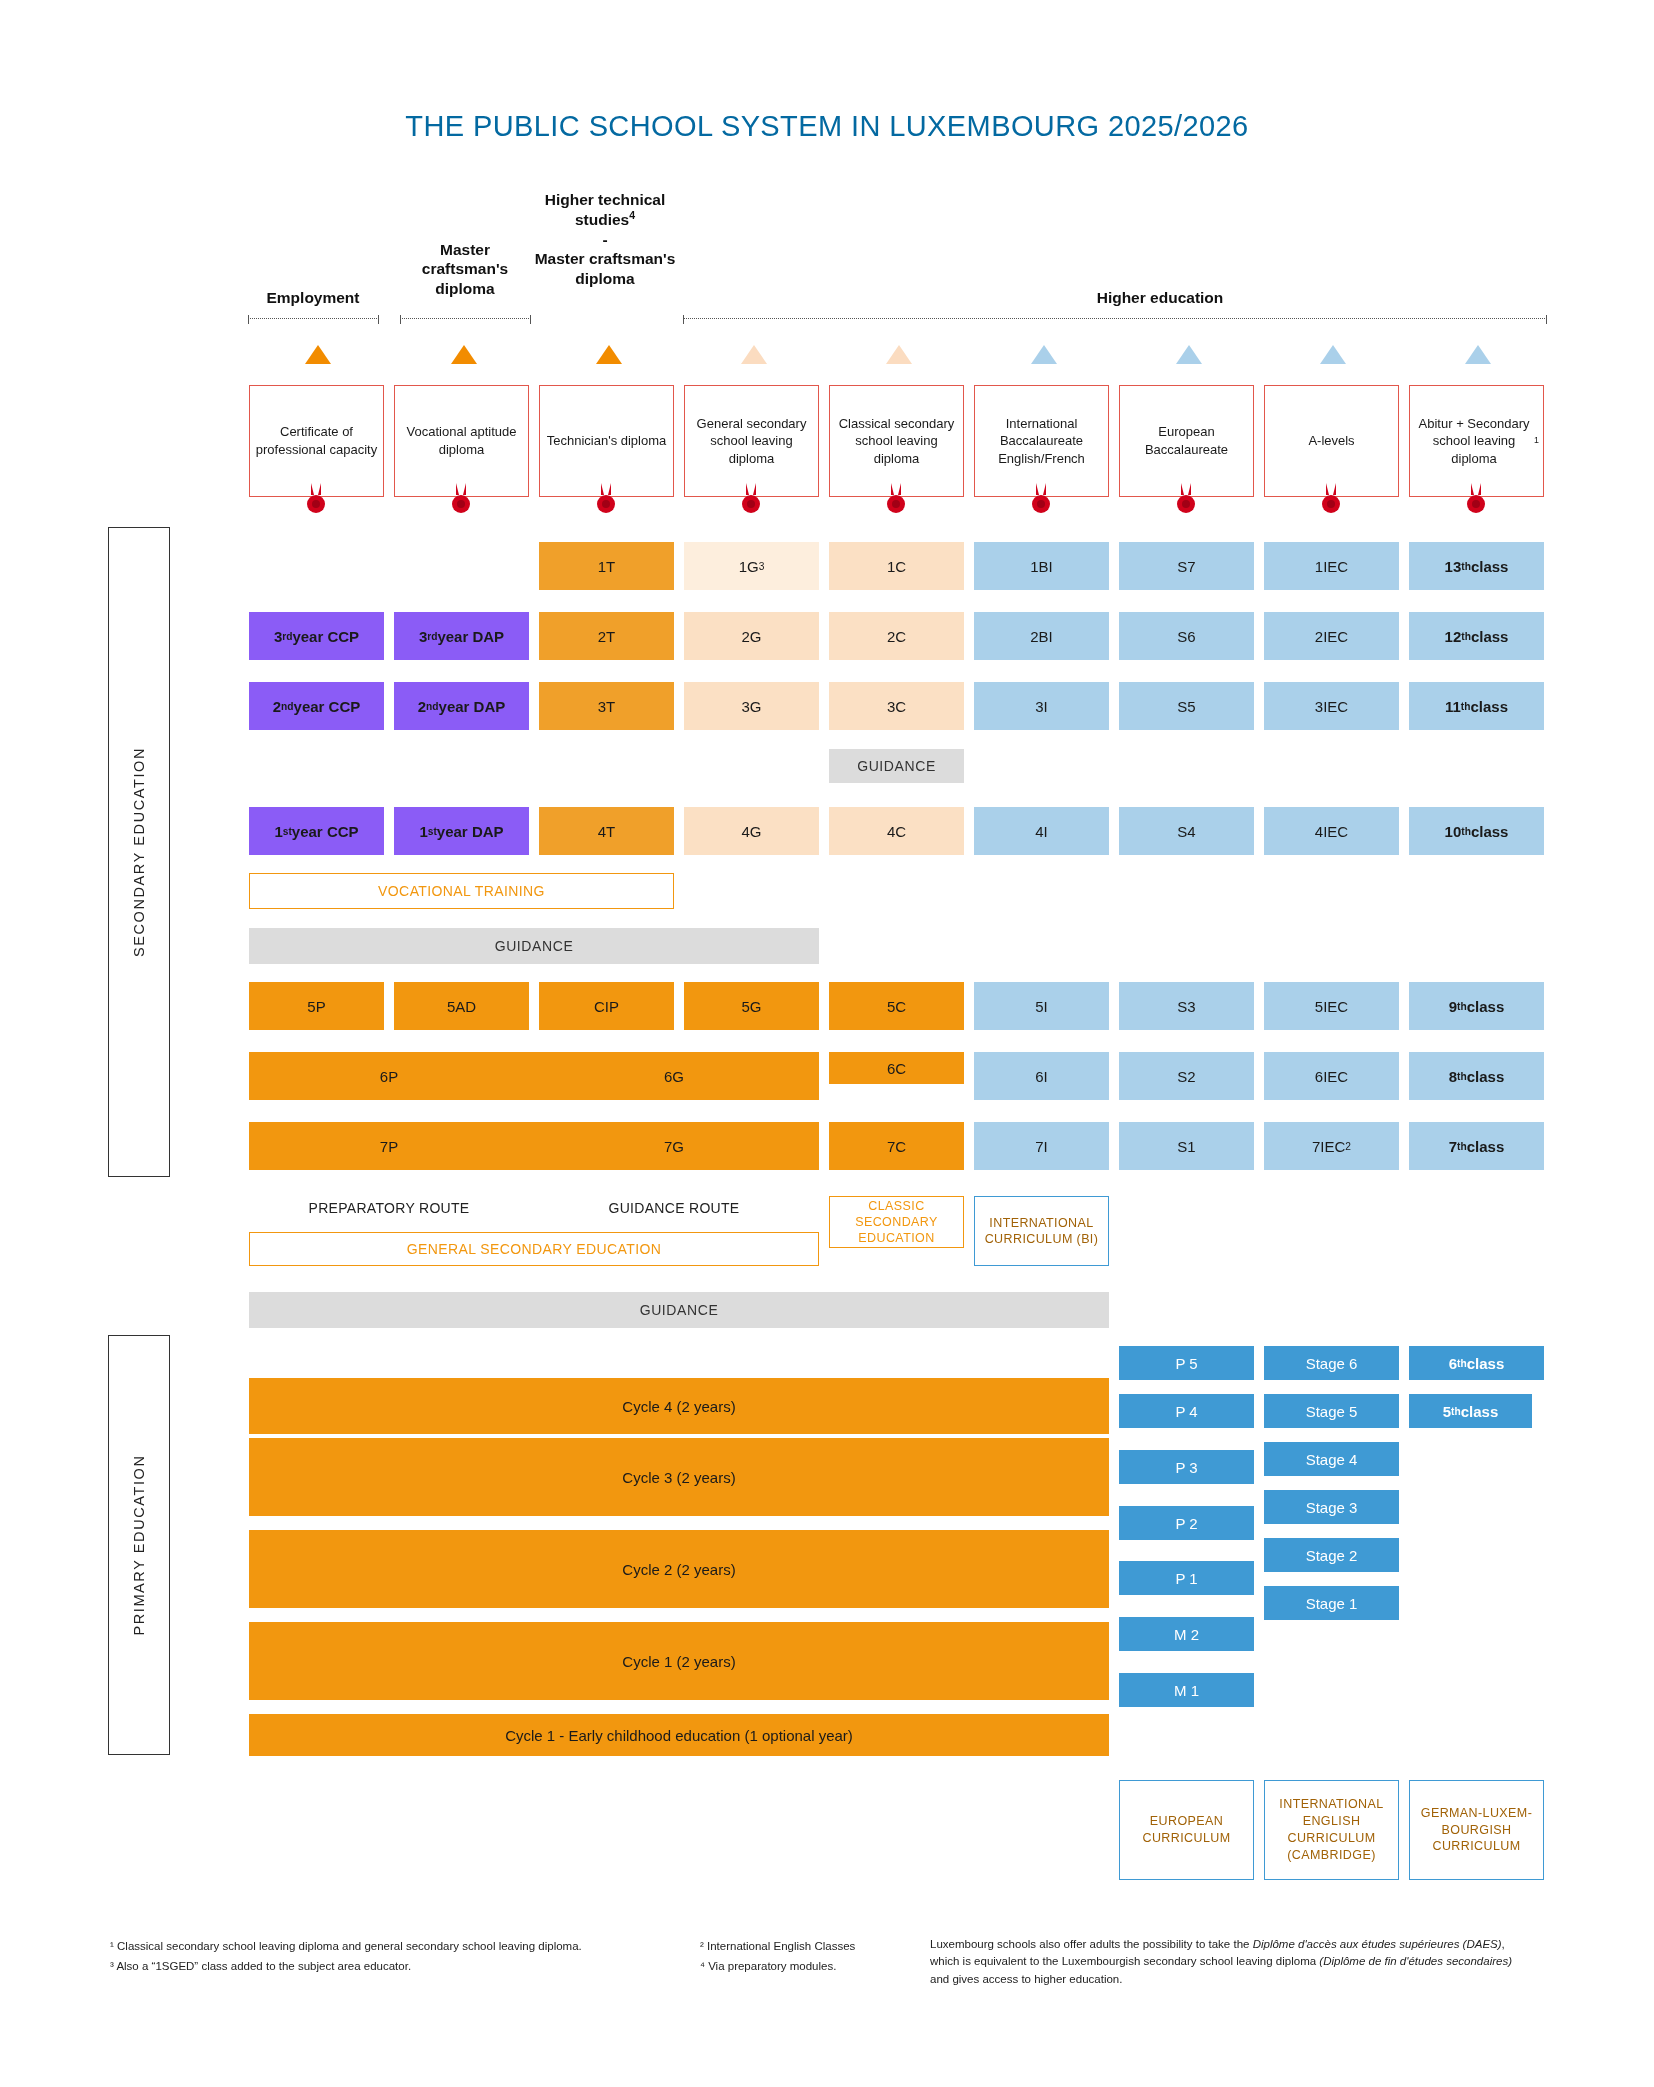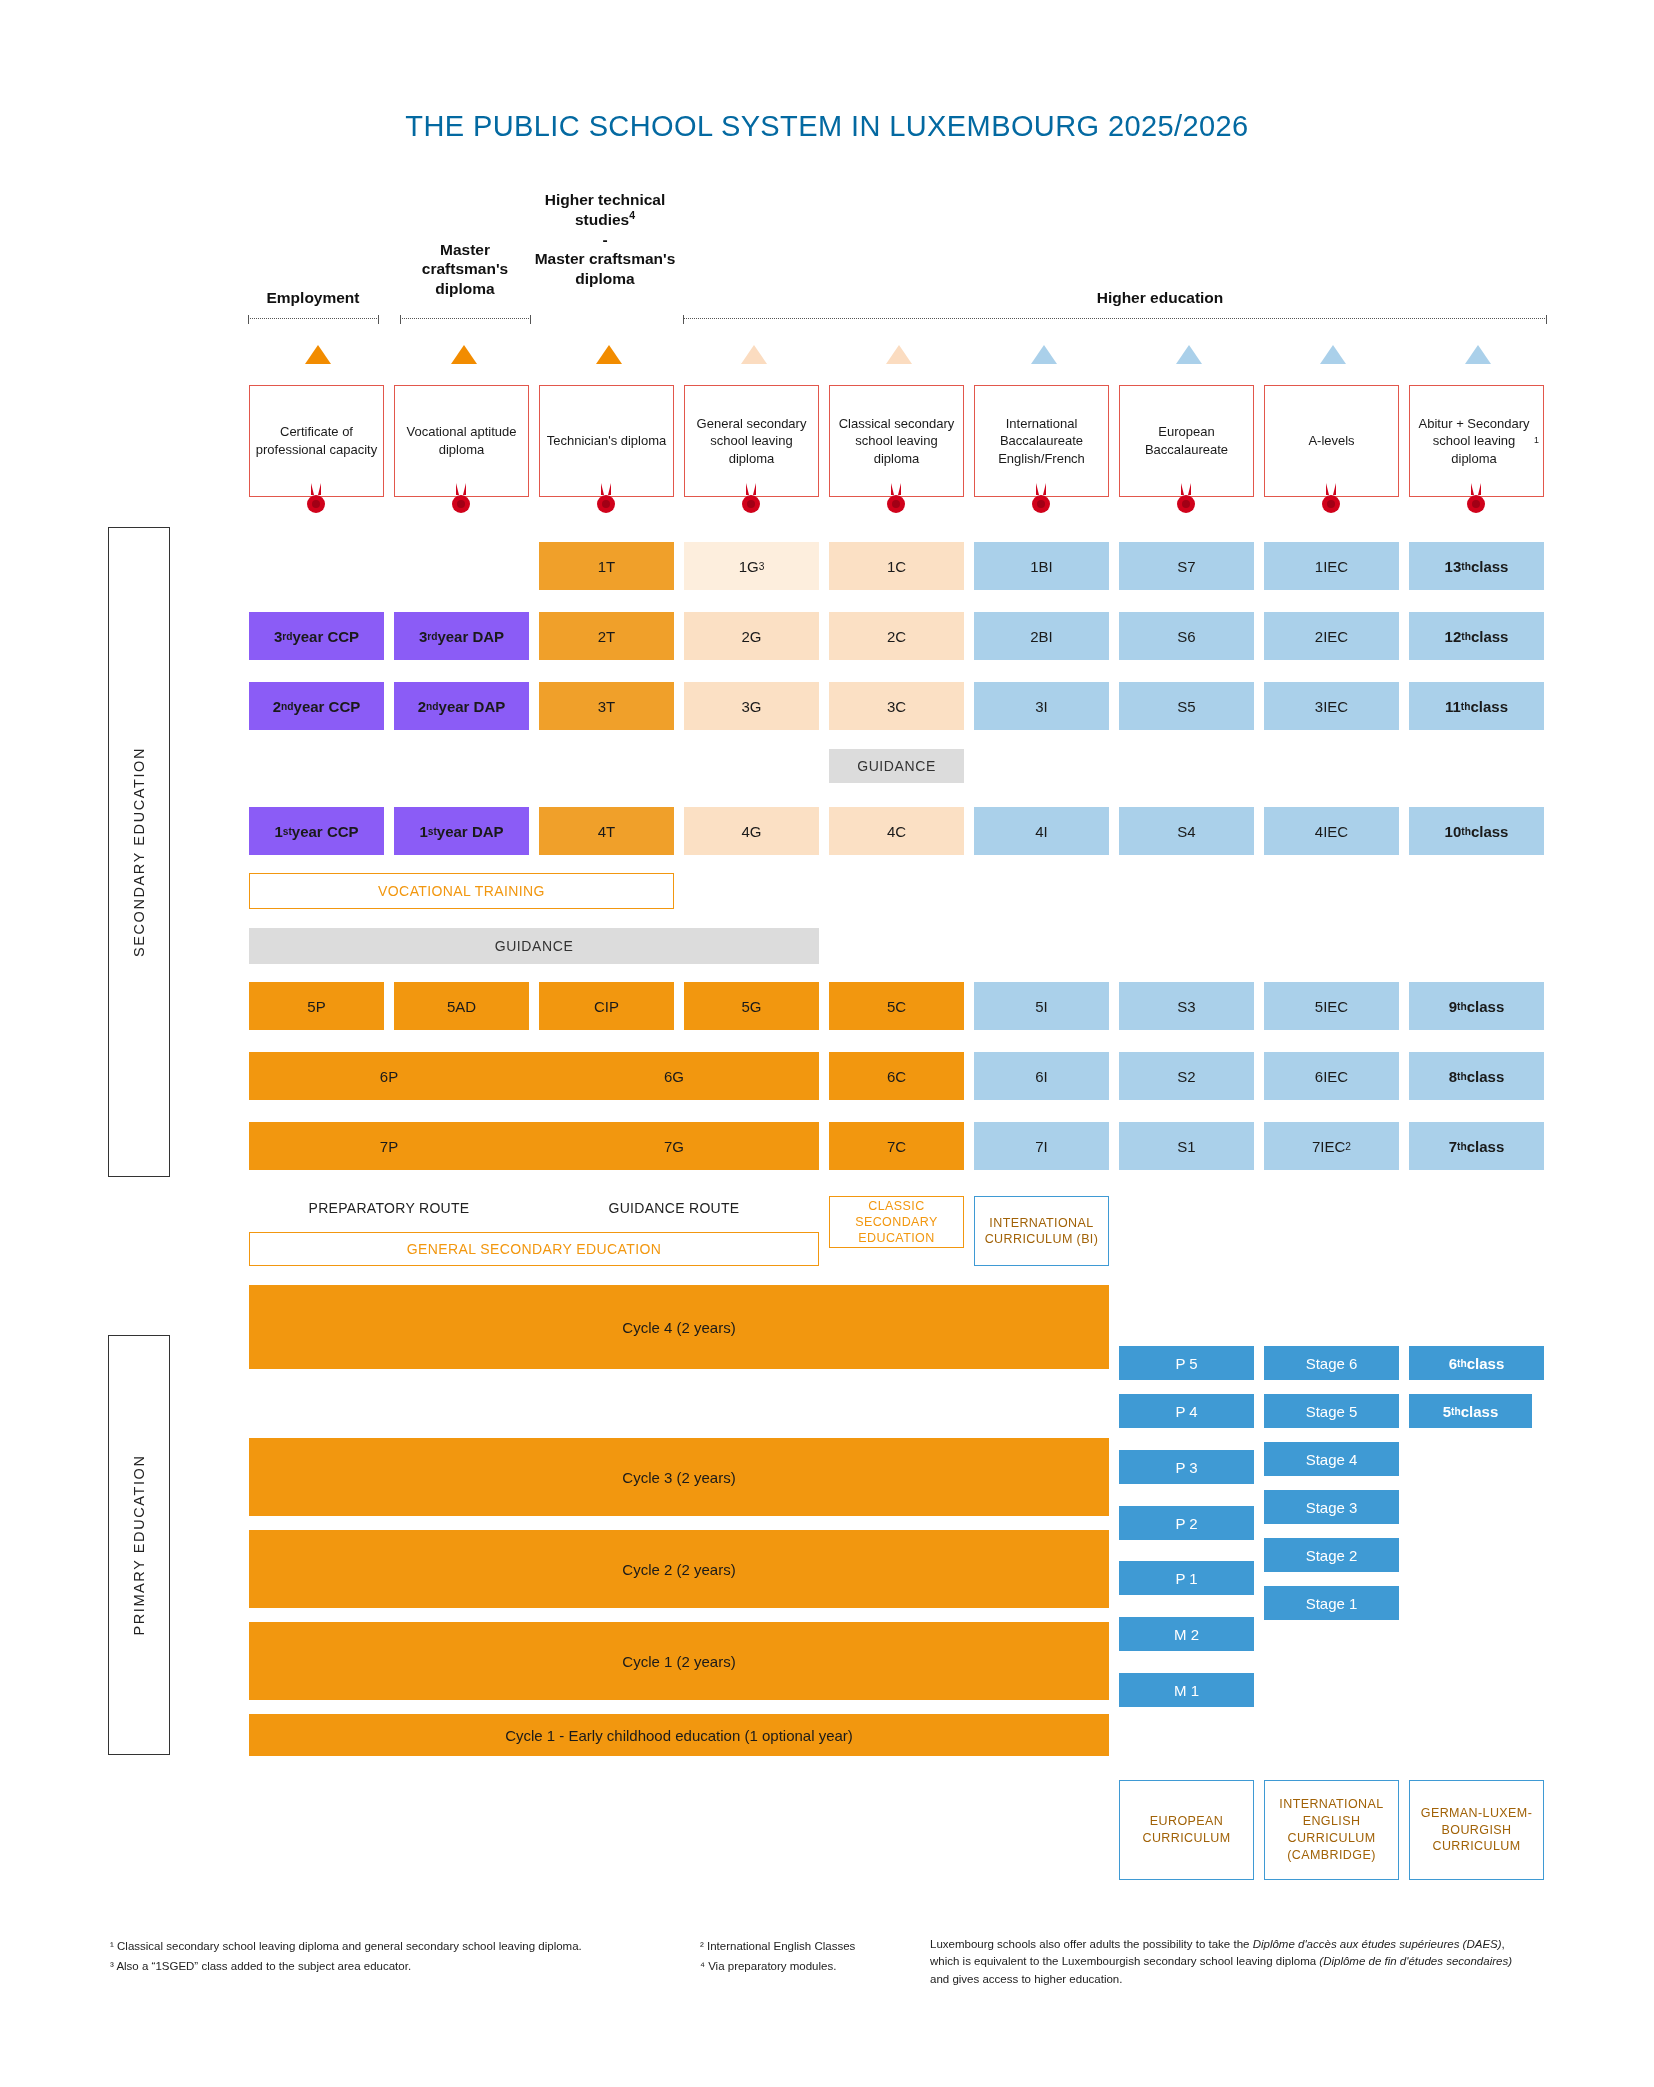--- a/index.html
+++ b/index.html
@@ -216,21 +216,21 @@
   <div class="cell or-strong" style="left:539px;top:982px;width:135px;height:48px;">CIP</div>
   <div class="cell or-strong" style="left:684px;top:982px;width:135px;height:48px;">5G</div>
   <div class="cell or-strong" style="left:829px;top:982px;width:135px;height:48px;">5C</div>
   <div class="cell bl-mid" style="left:974px;top:982px;width:135px;height:48px;">5I</div>
   <div class="cell bl-mid" style="left:1119px;top:982px;width:135px;height:48px;">S3</div>
   <div class="cell bl-mid" style="left:1264px;top:982px;width:135px;height:48px;">5IEC</div>
   <div class="cell bl-mid bold" style="left:1409px;top:982px;width:135px;height:48px;">9<sup>th</sup> class</div>
 
   <div class="cell or-strong" style="left:249px;top:1052px;width:280px;height:48px;">6P</div>
   <div class="cell or-strong" style="left:529px;top:1052px;width:290px;height:48px;">6G</div>
-  <div class="cell or-strong" style="left:829px;top:1052px;width:135px;height:48px;">6C</div>
+  <div class="cell or-strong" style="left:829px;top:1052px;width:135px;height:32px;">6C</div>
   <div class="cell bl-mid" style="left:974px;top:1052px;width:135px;height:48px;">6I</div>
   <div class="cell bl-mid" style="left:1119px;top:1052px;width:135px;height:48px;">S2</div>
   <div class="cell bl-mid" style="left:1264px;top:1052px;width:135px;height:48px;">6IEC</div>
   <div class="cell bl-mid bold" style="left:1409px;top:1052px;width:135px;height:48px;">8<sup>th</sup> class</div>
 
   <div class="cell or-strong" style="left:249px;top:1122px;width:280px;height:48px;">7P</div>
   <div class="cell or-strong" style="left:529px;top:1122px;width:290px;height:48px;">7G</div>
   <div class="cell or-strong" style="left:829px;top:1122px;width:135px;height:48px;">7C</div>
   <div class="cell bl-mid" style="left:974px;top:1122px;width:135px;height:48px;">7I</div>
   <div class="cell bl-mid" style="left:1119px;top:1122px;width:135px;height:48px;">S1</div>
@@ -239,21 +239,21 @@
 
   <div class="plainlabel" style="left:249px;top:1200px;width:280px;">PREPARATORY ROUTE</div>
   <div class="plainlabel" style="left:529px;top:1200px;width:290px;">GUIDANCE ROUTE</div>
 
   <div class="outline out-or" style="left:249px;top:1232px;width:570px;height:34px;">GENERAL SECONDARY EDUCATION</div>
   <div class="outline out-or" style="left:829px;top:1196px;width:135px;height:52px;font-size:12.5px;line-height:1.3;">CLASSIC SECONDARY EDUCATION</div>
   <div class="outline out-bl" style="left:974px;top:1196px;width:135px;height:70px;font-size:12.5px;line-height:1.3;">INTERNATIONAL CURRICULUM (BI)</div>
 
   <div class="cell grey" style="left:249px;top:1292px;width:860px;height:36px;">GUIDANCE</div>
 
-  <div class="cell or-strong" style="left:249px;top:1285px;width:860px;height:84px;">Cycle 4 (2 years)</div>
+  <div class="cell or-strong" style="left:249px;top:1378px;width:860px;height:56px;">Cycle 4 (2 years)</div>
   <div class="cell or-strong" style="left:249px;top:1438px;width:860px;height:78px;">Cycle 3 (2 years)</div>
   <div class="cell or-strong" style="left:249px;top:1530px;width:860px;height:78px;">Cycle 2 (2 years)</div>
   <div class="cell or-strong" style="left:249px;top:1622px;width:860px;height:78px;">Cycle 1 (2 years)</div>
   <div class="cell or-strong" style="left:249px;top:1714px;width:860px;height:42px;">Cycle 1 - Early childhood education (1 optional year)</div>
 
   <div class="cell bl-dark" style="left:1119px;top:1346px;width:135px;height:34px;">P 5</div>
   <div class="cell bl-dark" style="left:1119px;top:1394px;width:135px;height:34px;">P 4</div>
   <div class="cell bl-dark" style="left:1119px;top:1450px;width:135px;height:34px;">P 3</div>
   <div class="cell bl-dark" style="left:1119px;top:1506px;width:135px;height:34px;">P 2</div>
   <div class="cell bl-dark" style="left:1119px;top:1561px;width:135px;height:34px;">P 1</div>

